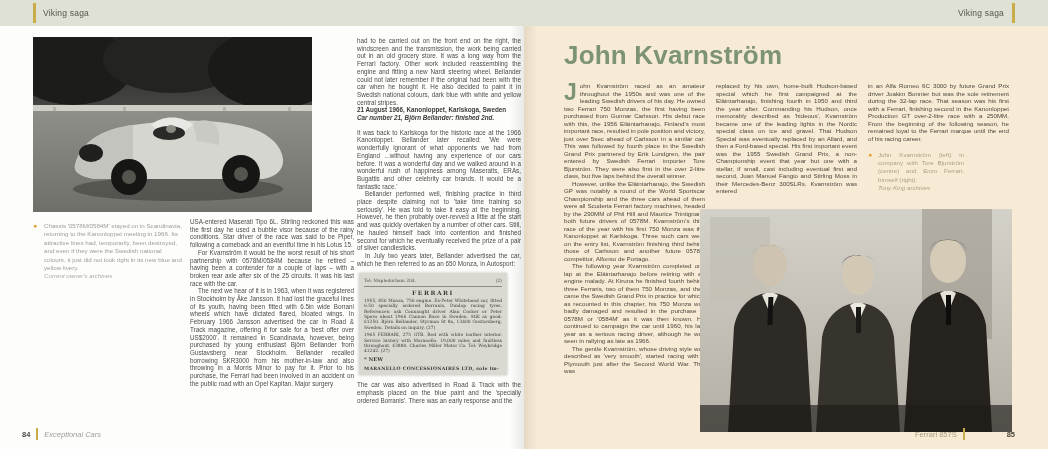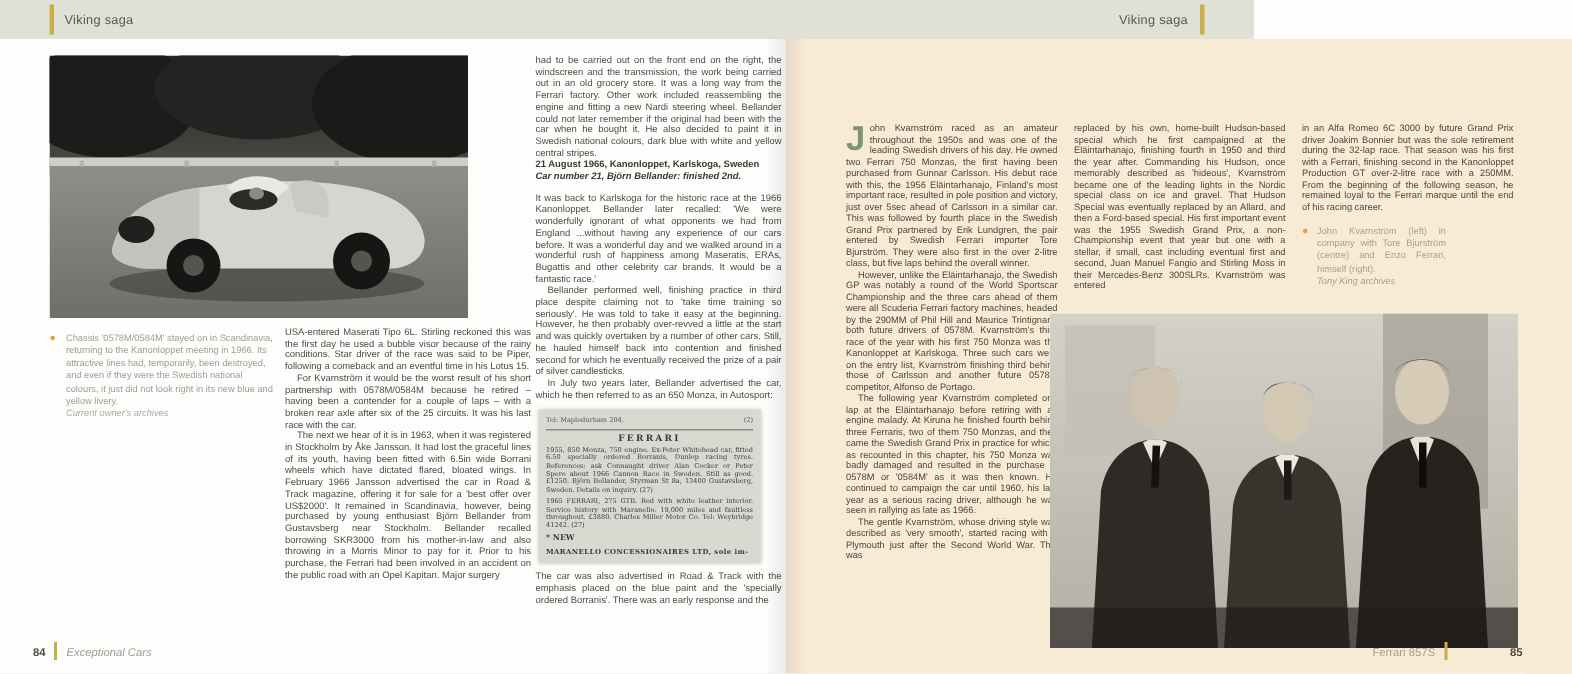--- a/index.html
+++ b/index.html
@@ -1,21 +1,21 @@
 <!DOCTYPE html>
 <html><head>
 <meta charset="utf-8">
 <style>
   html,body{margin:0;padding:0;background:#e9e9e6;}
   .spread{
     position:relative;width:1048px;height:449px;overflow:hidden;
     font-family:"Liberation Sans",sans-serif;background:#fdfdfb;
   }
   
-  .header-band{position:absolute;left:0;top:0;width:836px;height:26px;background:#dfe1d5;}
+  .header-band{position:absolute;left:0;top:0;width:1048px;height:26px;background:#dfe1d5;}
   .header-band .gold-bar{position:absolute;top:3px;width:3px;height:20px;background:#c9ad4a;}
   .gold-left{left:33px;} .gold-right{right:33px;}
   .header-title{position:absolute;top:8px;font-size:8.5px;color:#55574d;letter-spacing:.2px;}
   .ht-left{left:43px;} .ht-right{right:44px;}
 
   
   .page-left{position:absolute;left:0;top:26px;width:524px;height:423px;background:#fdfdfb;}
   .page-right{position:absolute;left:524px;top:26px;width:524px;height:423px;background:#f8ebd6;}
   .gutter{position:absolute;left:510px;top:26px;width:28px;height:423px;
     background:linear-gradient(90deg,rgba(0,0,0,0) 0%,rgba(0,0,0,.08) 50%,rgba(0,0,0,0) 100%);pointer-events:none;}
@@ -159,20 +159,21 @@
 
     <div class="footer footer-left">
       <span class="pgnum">84</span>
       <span class="fbar"></span>
       <span class="btitle">Exceptional Cars</span>
     </div>
   </div>
 
   <div class="page-right">
 
+    <div class="rp-title">John Kvarnström</div>
 
     <div class="rp-cols">
 
       <div class="rp-col bodycol">
         <p><span class="dropcap">J</span><span>ohn Kvarnström raced as an amateur throughout the 1950s and was one of the leading Swedish drivers of his day. He owned two Ferrari 750 Monzas, the first having been purchased from Gunnar Carlsson. His debut race with this, the 1956 Eläintarhanajo, Finland's most important race, resulted in pole position and victory, just over 5sec ahead of Carlsson in a similar car. This was followed by fourth place in the Swedish Grand Prix partnered by Erik Lundgren, the pair entered by Swedish Ferrari importer Tore Bjurström. They were also first in the over 2-litre class, but five laps behind the overall winner.</span></p>
         <p class="ind">However, unlike the Eläintarhanajo, the Swedish GP was notably a round of the World Sportscar Championship and the three cars ahead of them were all Scuderia Ferrari factory machines, headed by the 290MM of Phil Hill and Maurice Trintignant, both future drivers of 0578M. Kvarnström's third race of the year with his first 750 Monza was the Kanonloppet at Karlskoga. Three such cars were on the entry list, Kvarnström finishing third behind those of Carlsson and another future 0578M competitor, Alfonso de Portago.</p>
         <p class="ind">The following year Kvarnström completed one lap at the Eläintarhanajo before retiring with an engine malady. At Kiruna he finished fourth behind three Ferraris, two of them 750 Monzas, and then came the Swedish Grand Prix in practice for which, as recounted in this chapter, his 750 Monza was badly damaged and resulted in the purchase of 0578M or '0584M' as it was then known. He continued to campaign the car until 1960, his last year as a serious racing driver, although he was seen in rallying as late as 1966.</p>
         <p class="ind">The gentle Kvarnström, whose driving style was described as 'very smooth', started racing with a Plymouth just after the Second World War. This was</p>
       </div>
 

